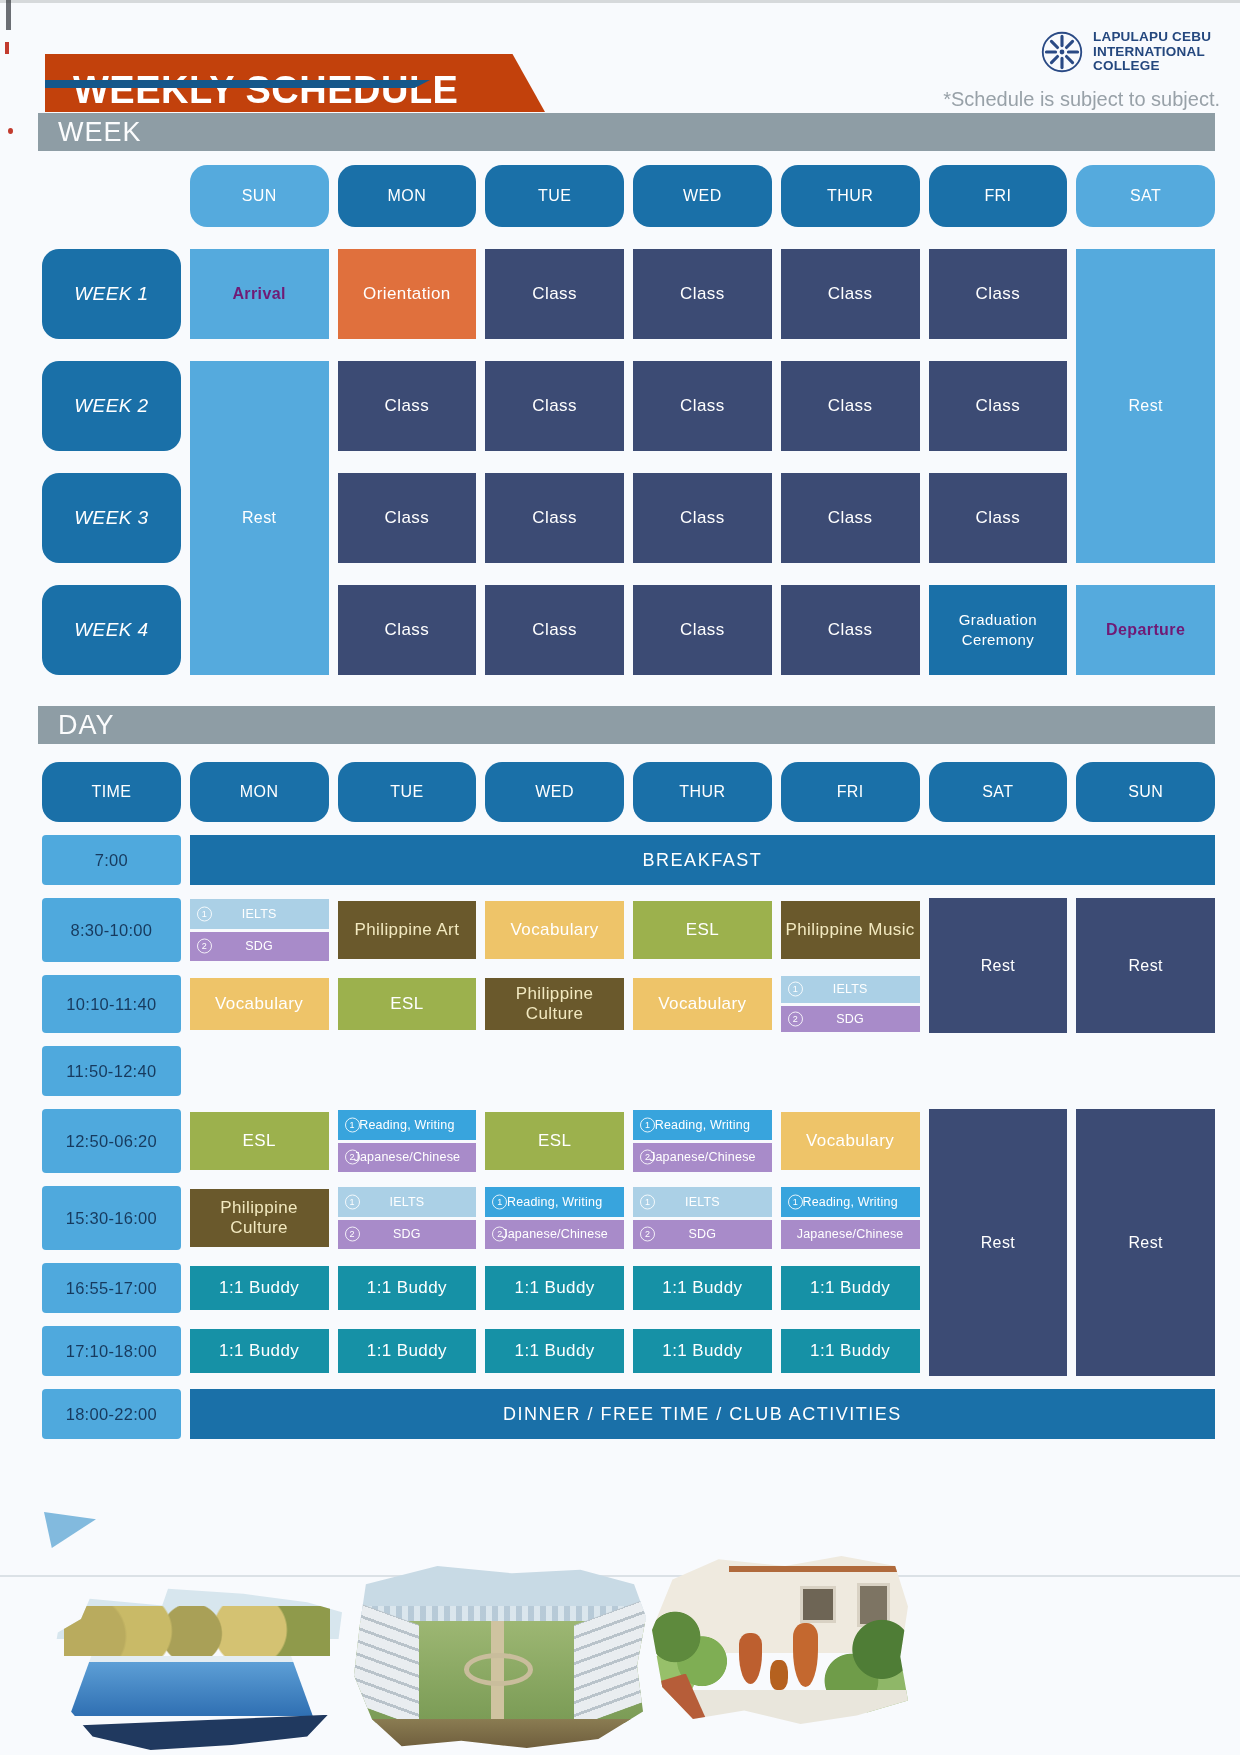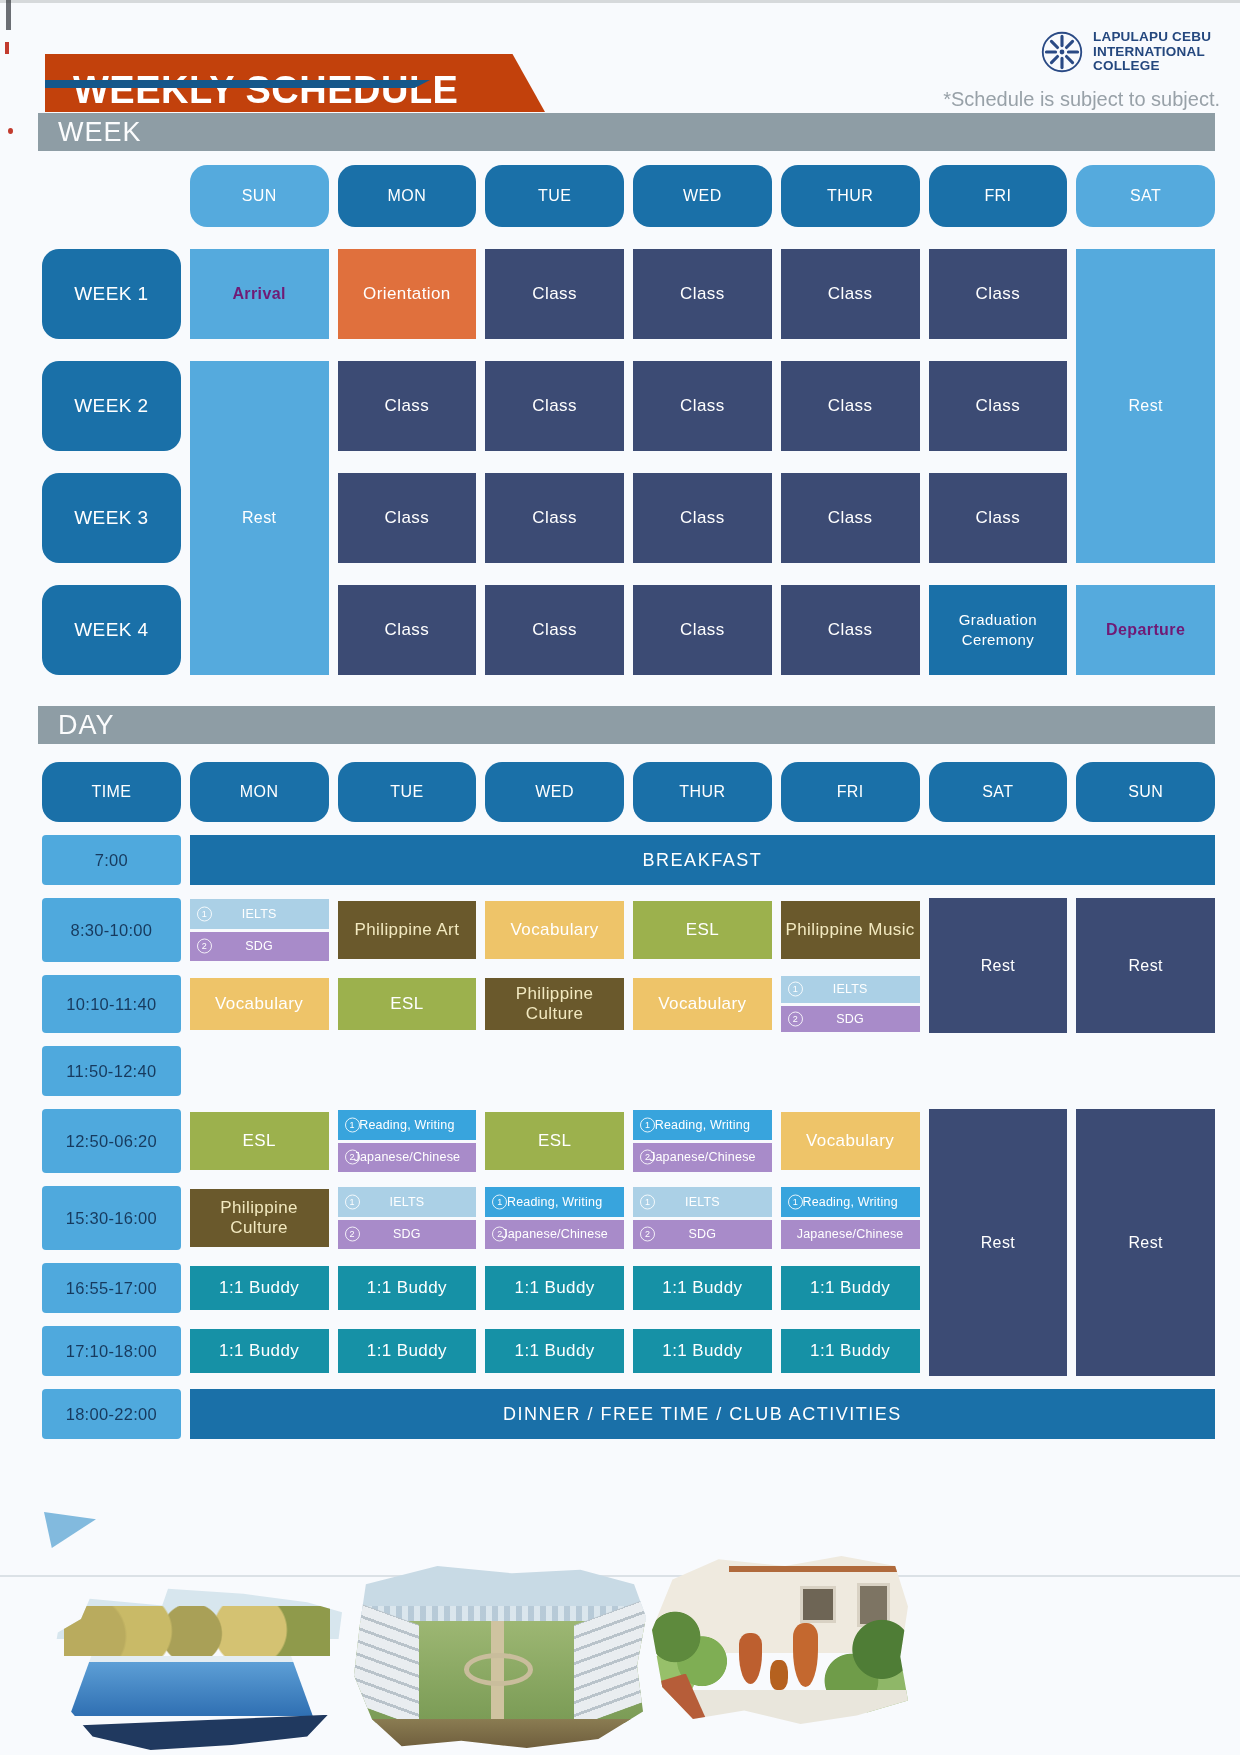--- a/index.html
+++ b/index.html
@@ -37,21 +37,21 @@
   .rnd  { border-radius:17px; }
   .c-med   { background:#1a70a8; }
   .c-light { background:#55aadd; }
   .c-navy  { background:#3c4b74; }
   .c-orange{ background:#e0703d; }
   .c-yellow{ background:#eec469; }
   .c-green { background:#9cb14d; }
   .c-brown { background:#6a592c; color:#f2e9c0; }
   .c-teal  { background:#1691a6; }
   .hdr { font-size:16px; }
-  .wk-label { font-size:19px; }
+  .wk-label { font-size:19px;font-style:italic; }
   .accent { color:#701a75; font-weight:700; font-size:16px; }
   .grad { font-size:15px; line-height:1.35; padding:0 8px; }
   .subject { align-self:center; height:90%; width:100%; font-size:17px; }
   .buddy { align-self:center; height:88%; width:100%; }
   .time { background:#4fa9dd; color:#173a5e; font-size:16.5px; border-radius:4px; letter-spacing:.3px; }
   .bar-span { grid-column:2/9; background:#1a70a8; color:#fff; display:flex; align-items:center; justify-content:center;
               font-size:18px; letter-spacing:1.5px; }
   .rest-cell { font-size:16px; }
 
   

